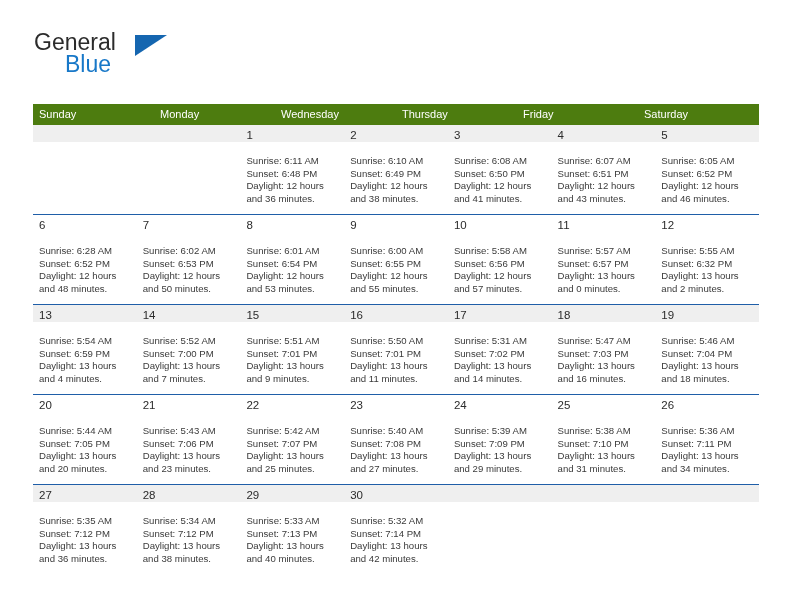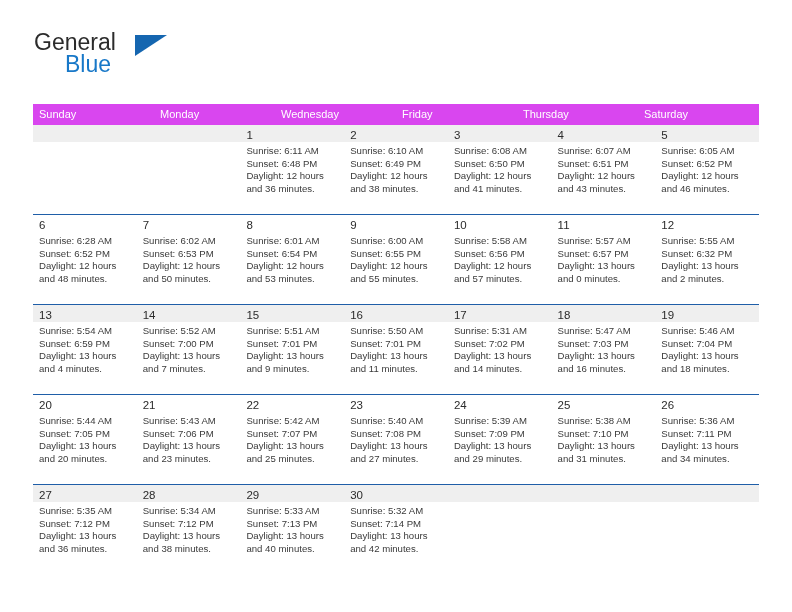--- a/index.html
+++ b/index.html
@@ -82,21 +82,21 @@
 
   
   .calendar {
     position: absolute;
     left: 33px;
     top: 104px;
     width: 726px;
   }
   .weekday-row {
     display: flex;
-    background: #d946ef;
+    background: #4d7c0f;
     height: 21px;
   }
   .weekday {
     flex: 1 1 0;
     color: #ffffff;
     font-size: 11px;
     line-height: 21px;
     padding-left: 6px;
     box-sizing: border-box;
     white-space: nowrap;
@@ -126,21 +126,21 @@
     background: #ffffff;
     padding-left: 6px;
     box-sizing: border-box;
   }
   .daynum {
     font-size: 11.5px;
     color: #2b2b2b;
     line-height: 17px;
   }
   .day-info {
-    padding: 3px 6px 0 6px;
+    padding: 13px 6px 0 6px;
     font-size: 9.6px;
     line-height: 12.6px;
     color: #3a3a3a;
   }
   .day-info div {
     white-space: nowrap;
   }
 </style>
 </head>
 <body>
@@ -156,22 +156,22 @@
     </div>
 
 
   </div>
 
   <div class="calendar">
     <div class="weekday-row" id="weekday-row">
         <div class="weekday">Sunday</div>
         <div class="weekday">Monday</div>
         <div class="weekday">Wednesday</div>
+        <div class="weekday">Thursday</div>
         <div class="weekday">Friday</div>
-        <div class="weekday">Thursday</div>
         <div class="weekday">Saturday</div>
       </div>
     <div id="weeks-container">
         <div class="week-row">
           <div class="day-cell alt empty">
             <div class="daynum-bar"><span class="daynum"></span></div>
           </div>
           <div class="day-cell alt empty">
             <div class="daynum-bar"><span class="daynum"></span></div>
           </div>

